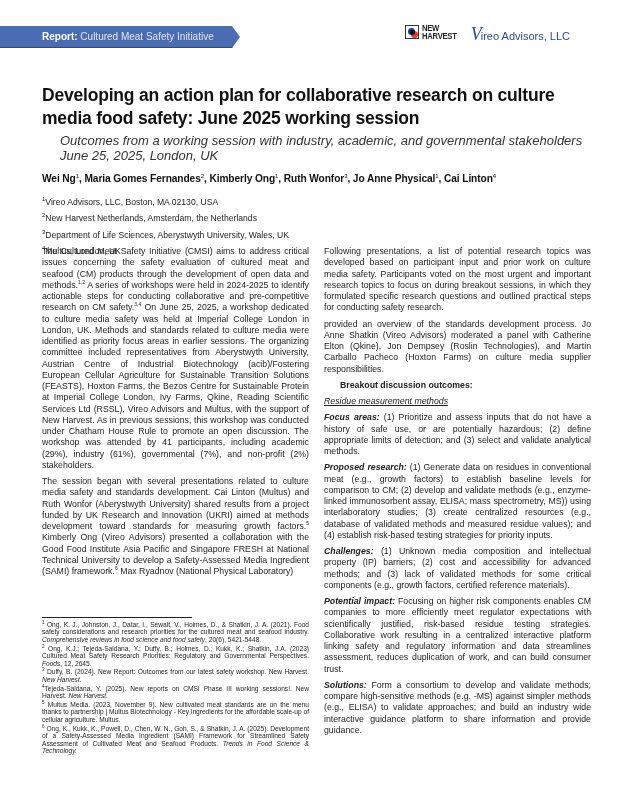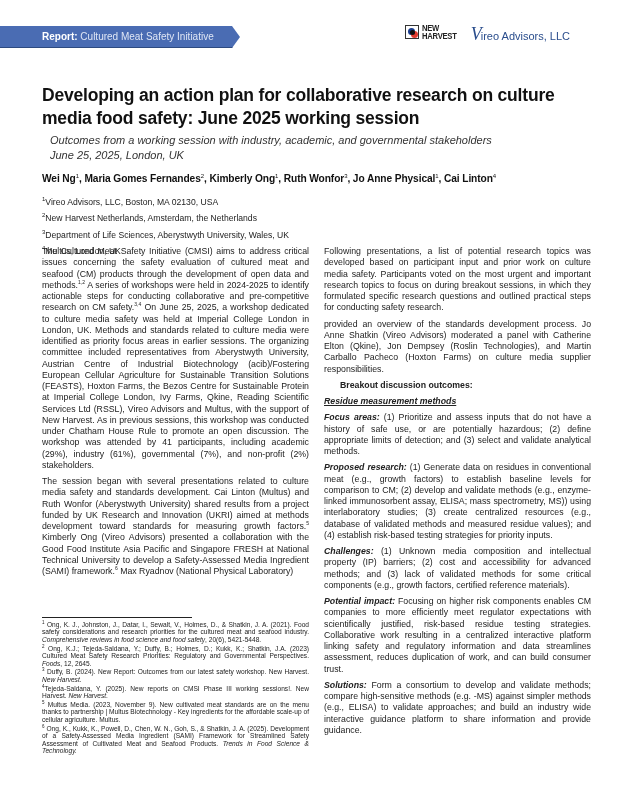--- a/index.html
+++ b/index.html
@@ -19,34 +19,34 @@
   .nh-logo { display: flex; align-items: center; gap: 3px; }
   .nh-box { width: 14px; height: 14px; border: 1px solid #333; background: #fff; position: relative; overflow: hidden; }
   .nh-box .d1 { position: absolute; left: 2px; top: 2px; width: 7px; height: 7px; border-radius: 50%; background: #1a3c8c; }
   .nh-box .d2 { position: absolute; left: 5px; top: 5px; width: 7px; height: 7px; border-radius: 50%; background: #e23a2e; }
   .nh-box .d3 { position: absolute; left: 4px; top: 4px; width: 5px; height: 5px; border-radius: 50%; background: #111; }
   .nh-text { font-family: "Liberation Sans", sans-serif; font-weight: bold; font-size: 9px; line-height: 8px; letter-spacing: -0.3px; color: #222; transform: scaleX(0.85); transform-origin: left; }
   .vireo { font-size: 11px; color: #2a4d8c; display: flex; align-items: baseline; }
   .vireo .v { font-family: "Liberation Serif", serif; font-size: 18px; font-style: italic; color: #2a4d8c; margin-right: -1px; }
 
   .title { position: absolute; left: 42px; top: 84px; width: 560px; font-size: 17.5px; font-weight: bold; line-height: 23px; color: #111; letter-spacing: -0.2px; }
-  .subtitle { position: absolute; left: 50px; top: 133px; width: 560px; font-size: 11px; font-style: italic; color: #333; line-height: 15px; }
+  .subtitle { position: absolute; left: 60px; top: 133px; width: 560px; font-size: 13px; font-style: italic; color: #333; line-height: 15px; }
 
   .authors { position: absolute; left: 42px; top: 173px; font-size: 10.2px; font-weight: bold; color: #111; white-space: nowrap; letter-spacing: -0.1px; }
   .authors sup, .affil sup { font-size: 6px; font-weight: normal; vertical-align: super; }
   .affils { position: absolute; left: 42px; top: 193px; font-size: 8.6px; color: #222; line-height: 13.4px; }
 
   .col { position: absolute; font-size: 8.75px; line-height: 11.25px; color: #222; text-align: justify; }
   .col p { margin-bottom: 5px; }
   .col sup { font-size: 5px; vertical-align: super; line-height: 0; }
   .col-left { left: 42px; top: 246px; width: 267px; }
   .col-right { left: 324px; top: 246px; width: 267px; }
   .col b.lbl, .col i.lbl { font-weight: bold; font-style: italic; }
   .section-h { font-weight: bold; margin-bottom: 5px; margin-left: 16px; }
-  .section-sub { font-weight: bold; font-style: italic; text-decoration: underline; margin-bottom: 5px; }
+  .section-sub { font-weight: normal; font-style: italic; text-decoration: underline; margin-bottom: 5px; }
 
   .fn-rule { position: absolute; left: 42px; top: 617px; width: 150px; border-top: 1px solid #222; }
   .footnotes { position: absolute; left: 42px; top: 621px; width: 267px; font-size: 6.6px; line-height: 7.4px; color: #222; text-align: justify; }
   .footnotes .fn { margin-bottom: 1.5px; }
   .footnotes sup { font-size: 4.5px; vertical-align: super; line-height: 0; }
   .footnotes i { font-style: italic; }
 </style>
 </head>
 <body>
 

